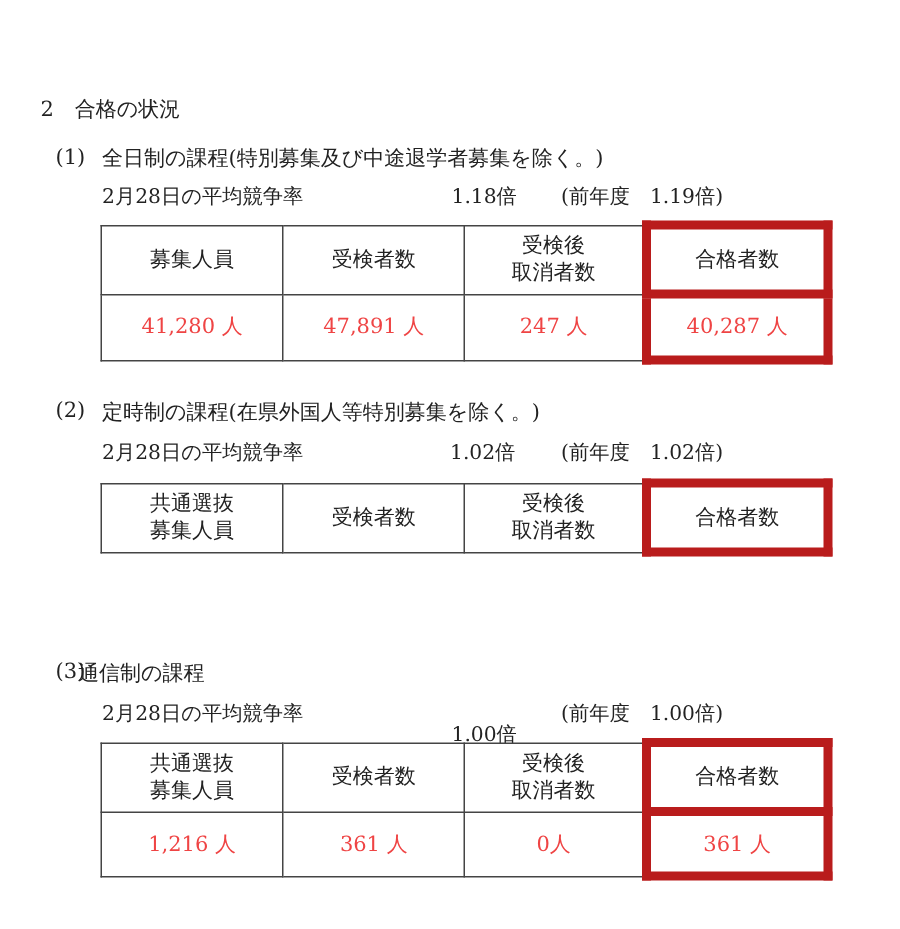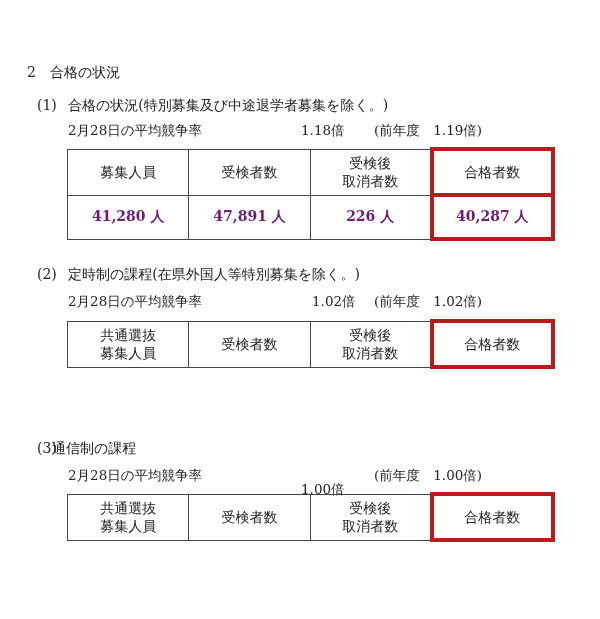--- a/index.html
+++ b/index.html
@@ -13,62 +13,62 @@
   .sec-title { font-size: 14px; }
   .rate-line { font-size: 13.5px; }
   table.grid {
     position: absolute; border-collapse: collapse; table-layout: fixed;
     width: 488px;
   }
   table.grid td {
     border: 1px solid #444; text-align: center; vertical-align: middle;
     padding: 0;
   }
-  table.grid td.hl { border: 4px solid #b91c1c; }
+  table.grid td.hl { border: 6px solid #b91c1c; }
   table.grid td.head {
     font-family: "DejaVu Sans", "Liberation Sans", sans-serif;
     font-size: 14px; line-height: 18px; color: #222;
   }
-  table.grid td.val { font-size: 14px; color: #701a75; font-weight: bold; }
+  table.grid td.val { font-size: 14px; color: #ef4444; }
 </style>
 </head>
 <body>
 
 <div class="abs h1">2　合格の状況</div>
 
 <div>
   <div class="abs sec-title" style="left:37px; top:97px;">(1)</div>
-  <div class="abs sec-title" style="left:68px; top:97px;">合格の状況(特別募集及び中途退学者募集を除く。)</div>
+  <div class="abs sec-title" style="left:68px; top:97px;">全日制の課程(特別募集及び中途退学者募集を除く。)</div>
   <div class="abs rate-line" style="left:68px; top:122px;">2月28日の平均競争率</div>
   <div class="abs rate-line" style="left:301px; top:122px;text-align:center;">1.18倍</div>
   <div class="abs rate-line" style="left:374px; top:122px;">(前年度　1.19倍)</div>
   <table class="grid" style="left:67px; top:147px;">
     <tbody>
         <tr style="height:46px;">
       <td class="head">募集人員</td>
       <td class="head">受検者数</td>
       <td class="head"><span style="white-space:pre-line;">受検後
 取消者数</span></td>
       <td class="head hl">合格者数</td>
     </tr>
     <tr style="height:44px;">
       <td class="val">41,280 人</td>
       <td class="val">47,891 人</td>
-      <td class="val">226 人</td>
+      <td class="val">247 人</td>
       <td class="val hl">40,287 人</td>
     </tr>
   </tbody>
     </table>
 </div>
 
 <div>
   <div class="abs sec-title" style="left:37px; top:266px;">(2)</div>
   <div class="abs sec-title" style="left:68px; top:266px;">定時制の課程(在県外国人等特別募集を除く。)</div>
   <div class="abs rate-line" style="left:68px; top:293px;">2月28日の平均競争率</div>
-  <div class="abs rate-line" style="left:312px; top:293px;">1.02倍</div>
+  <div class="abs rate-line" style="left:300px; top:293px;">1.02倍</div>
   <div class="abs rate-line" style="left:374px; top:293px;">(前年度　1.02倍)</div>
   <table class="grid" style="left:67px; top:319px;">
     <tbody>
         <tr style="height:46px;">
       <td class="head"><span style="white-space:pre-line;">共通選抜
 募集人員</span></td>
       <td class="head">受検者数</td>
       <td class="head"><span style="white-space:pre-line;">受検後
 取消者数</span></td>
       <td class="head hl">合格者数</td>
@@ -86,15 +86,21 @@
   <table class="grid" style="left:67px; top:492px;">
     <tbody>
         <tr style="height:46px;">
       <td class="head"><span style="white-space:pre-line;">共通選抜
 募集人員</span></td>
       <td class="head">受検者数</td>
       <td class="head"><span style="white-space:pre-line;">受検後
 取消者数</span></td>
       <td class="head hl">合格者数</td>
     </tr>
+    <tr style="height:43px;">
+      <td class="val">1,216 人</td>
+      <td class="val">361 人</td>
+      <td class="val">0人</td>
+      <td class="val hl">361 人</td>
+    </tr>
   </tbody>
     </table>
 </div>
 
 </body></html>

